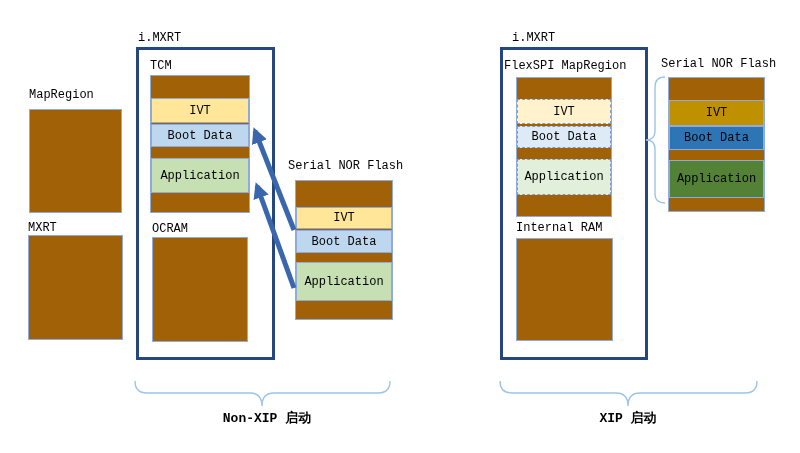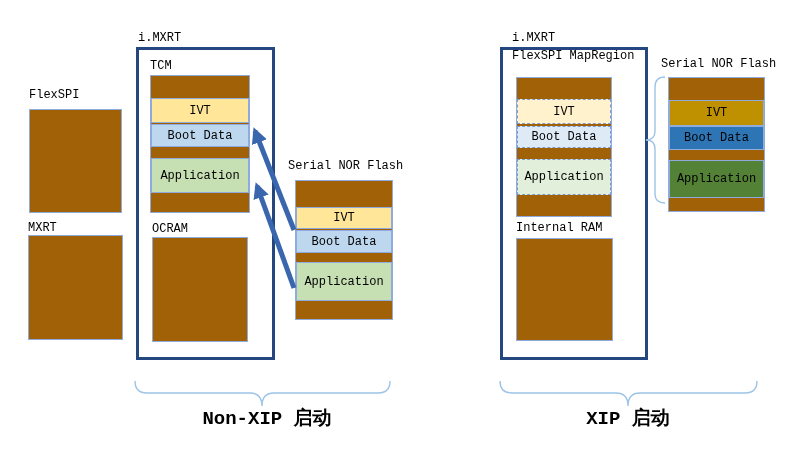--- a/index.html
+++ b/index.html
@@ -20,31 +20,31 @@
   .bg-ivt-light{background:#FFE699;}
   .bg-boot-light{background:#BDD7EE;}
   .bg-app-light{background:#C6E0B4;}
   .bg-ivt-pale{background:#FFF2CC;}
   .bg-boot-pale{background:#DEEBF7;}
   .bg-app-pale{background:#E2EFDA;}
   .bg-ivt-dark{background:#BF9000;}
   .bg-boot-dark{background:#2E75B6;}
   .bg-app-dark{background:#538135;}
   .boot-mode{
-    position:absolute;text-align:center;font-weight:bold;font-size:19px;line-height:16px;
+    position:absolute;text-align:center;font-weight:bold;font-size:13px;line-height:16px;
     white-space:nowrap;
   }
   svg.overlay{position:absolute;left:0;top:0;width:800px;height:453px;pointer-events:none;}
 </style>
 </head>
 <body>
 
 <div class="canvas">
 
-  <div class="lbl" style="left:29px;top:88px;width:93px;">FlexSPI</div>
+  <div class="lbl" style="left:29px;top:88px;width:93px;">MapRegion</div>
   <div class="box" style="left:29px;top:109px;width:93px;height:104px;"></div>
 
   <div class="lbl" style="left:28px;top:221px;width:95px;">MXRT</div>
   <div class="box" style="left:28px;top:235px;width:95px;height:105px;"></div>
 
   <div class="lbl left-align" style="left:138px;top:31px;">i.MXRT</div>
   <div class="chip" style="left:136px;top:47px;width:139px;height:313px;"></div>
 
   <div class="lbl" style="left:150px;top:59px;width:100px;">TCM</div>
   <div class="box" style="left:150px;top:75px;width:100px;height:138px;">
@@ -61,21 +61,21 @@
     <div class="row bg-ivt-light" style="top:26px;height:22px;">IVT</div>
     <div class="row bg-boot-light" style="top:49px;height:23px;">Boot Data</div>
     <div class="row bg-app-light" style="top:81px;height:39px;">Application</div>
   </div>
 
   <div class="boot-mode" style="left:167px;top:411px;width:200px;">Non-XIP 启动</div>
 
   <div class="lbl left-align" style="left:512px;top:31px;">i.MXRT</div>
   <div class="chip" style="left:500px;top:47px;width:148px;height:313px;"></div>
 
-  <div class="lbl" style="left:504px;top:49px;width:120px;padding-left:8px;">FlexSPI MapRegion</div>
+  <div class="lbl" style="left:504px;top:59px;width:120px;">FlexSPI MapRegion</div>
   <div class="box" style="left:516px;top:77px;width:96px;height:140px;">
     <div class="row dashed bg-ivt-pale" style="top:21px;height:25px;">IVT</div>
     <div class="row dashed bg-boot-pale" style="top:48px;height:22px;">Boot Data</div>
     <div class="row dashed bg-app-pale" style="top:81px;height:36px;">Application</div>
   </div>
 
   <div class="lbl" style="left:516px;top:221px;width:97px;">Internal RAM</div>
   <div class="box" style="left:516px;top:238px;width:97px;height:103px;"></div>
 
   <div class="lbl" style="left:661px;top:57px;width:112px;">Serial NOR Flash</div>

